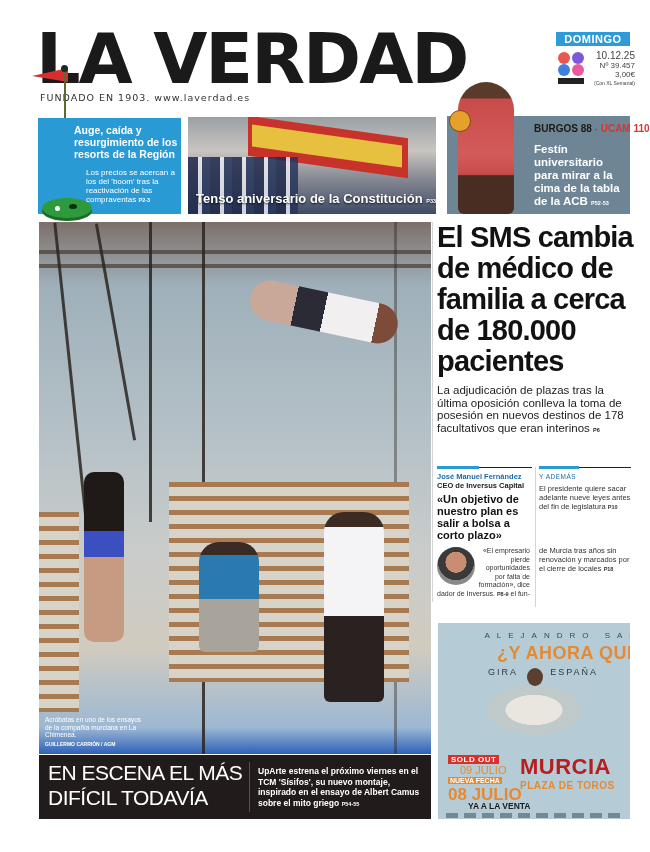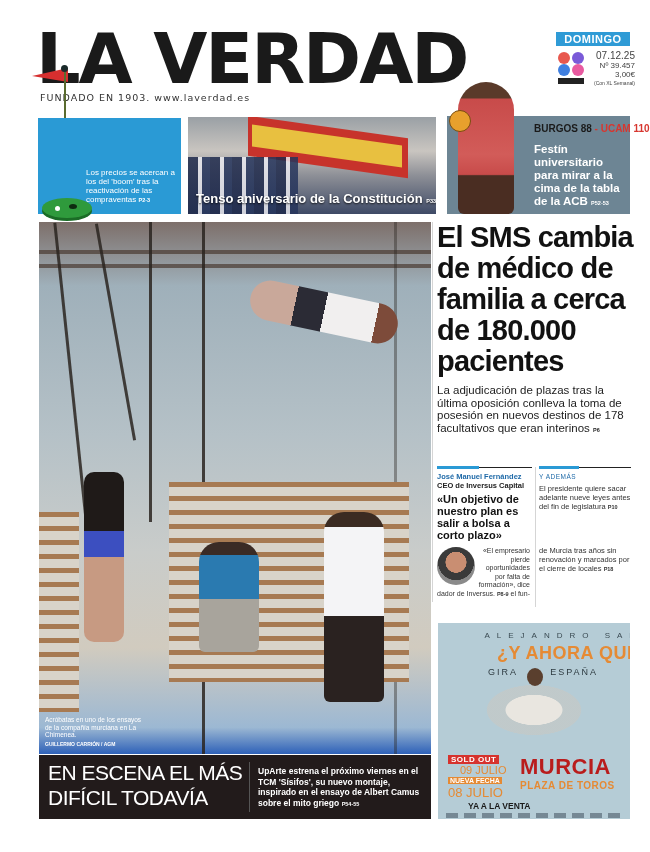--- a/index.html
+++ b/index.html
@@ -119,21 +119,21 @@
   
   .ad { position: absolute; left: 438px; top: 623px; width: 192px; height: 196px; background: #b5ccd6; overflow: hidden; }
   .ad-artist { position: absolute; left: 0; top: 8px; width: 216px; text-align: right; font-size: 8px; letter-spacing: 7px; color: #3a4a52; }
   .ad-title { position: absolute; left: 0; top: 20px; width: 192px; text-align: center; font-size: 18px; font-weight: bold; color: #e58a34; letter-spacing: 0.5px; margin-left: 40px; }
   .ad-tour { position: absolute; left: 50px; top: 44px; width: 110px; font-size: 9px; letter-spacing: 2px; color: #2d3a40; display: flex; justify-content: space-between; }
   .ad-figure { position: absolute; left: 30px; top: 52px; width: 132px; height: 70px; background: radial-gradient(ellipse at 50% 50%, #e9e6e0 0 30%, rgba(200,200,195,0.6) 31% 50%, transparent 51%); }
   .ad-figure-head { position: absolute; left: 89px; top: 45px; width: 16px; height: 18px; border-radius: 50%; background: #5a3f2e; }
   .sold-out { position: absolute; left: 10px; top: 132px; background: #d6322d; color: #fff; font-size: 8px; font-weight: bold; padding: 0 3px; letter-spacing: 0.5px; }
   .ad-date1 { position: absolute; left: 22px; top: 141px; color: #e58a34; font-weight: normal; font-size: 11px; }
   .nueva-fecha { position: absolute; left: 10px; top: 154px; background: #e58a34; color: #fff; font-size: 7px; font-weight: bold; padding: 0 2px; }
-  .ad-date2 { position: absolute; left: 10px; top: 162px; color: #e58a34; font-weight: normal; font-size: 13px; }
+  .ad-date2 { position: absolute; left: 10px; top: 162px; color: #e58a34; font-weight: bold; font-size: 17px; }
   .ad-city { position: absolute; left: 82px; top: 131px; color: #b91c1c; font-weight: bold; font-size: 22px; letter-spacing: 0.5px; }
   .ad-venue { position: absolute; left: 82px; top: 157px; color: #e58a34; font-weight: bold; font-size: 10px; letter-spacing: 0.5px; }
   .ad-sale { position: absolute; left: 30px; top: 178px; font-weight: bold; font-size: 8.5px; color: #1a1a1a; }
   .ad-sponsors { position: absolute; left: 8px; top: 190px; width: 176px; height: 5px; background: repeating-linear-gradient(90deg, #5a6b78 0 12px, transparent 12px 18px); opacity: 0.7; }
 </style>
 </head>
 <body>
 
 <div class="masthead-title">LA VERDAD</div>
 <div class="tagline">FUNDADO EN 1903. www.laverdad.es</div>
@@ -145,27 +145,28 @@
 
 <div class="day-badge">DOMINGO</div>
 <svg class="edition-logo" viewBox="0 0 30 36">
   <circle cx="8" cy="8" r="6" fill="#e8584e"></circle>
     <circle cx="22" cy="8" r="6" fill="#7a5ad8"></circle>
   <circle cx="8" cy="20" r="6" fill="#3f7fe0"></circle>
     <circle cx="22" cy="20" r="6" fill="#e85aa0"></circle>
   <rect x="2" y="28" width="26" height="6" fill="#222"></rect>
 </svg>
 <div class="edition-info">
-  <div class="date">07.12.25</div>
+  <div class="date">10.12.25</div>
   <div>Nº 39.457</div>
   <div>3,00€</div>
   <div class="small">(Con XL Semanal)</div>
 </div>
 
 <div class="teaser-resorts">
+  <div class="title">Auge, caída y resurgimiento de los resorts de la Región</div>
   <div class="body"><span>Los precios se acercan a los del 'boom' tras la reactivación de las compraventas</span> <span class="pg-ref">P2-3</span></div>
   <div class="green"></div>
   <div class="hole"></div>
   <div class="ball"></div>
 </div>
 
 <div class="teaser-constitucion">
   <div class="flag-red1"></div>
   <div class="flag-yellow"></div>
   <div class="sailors"></div>

